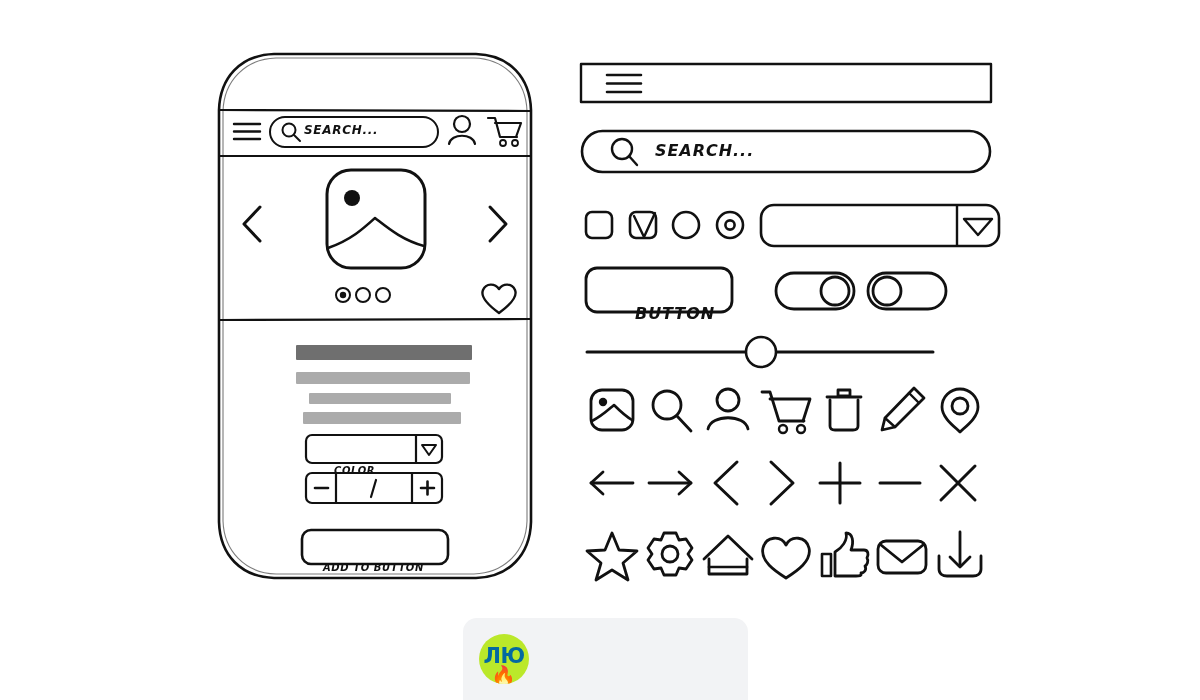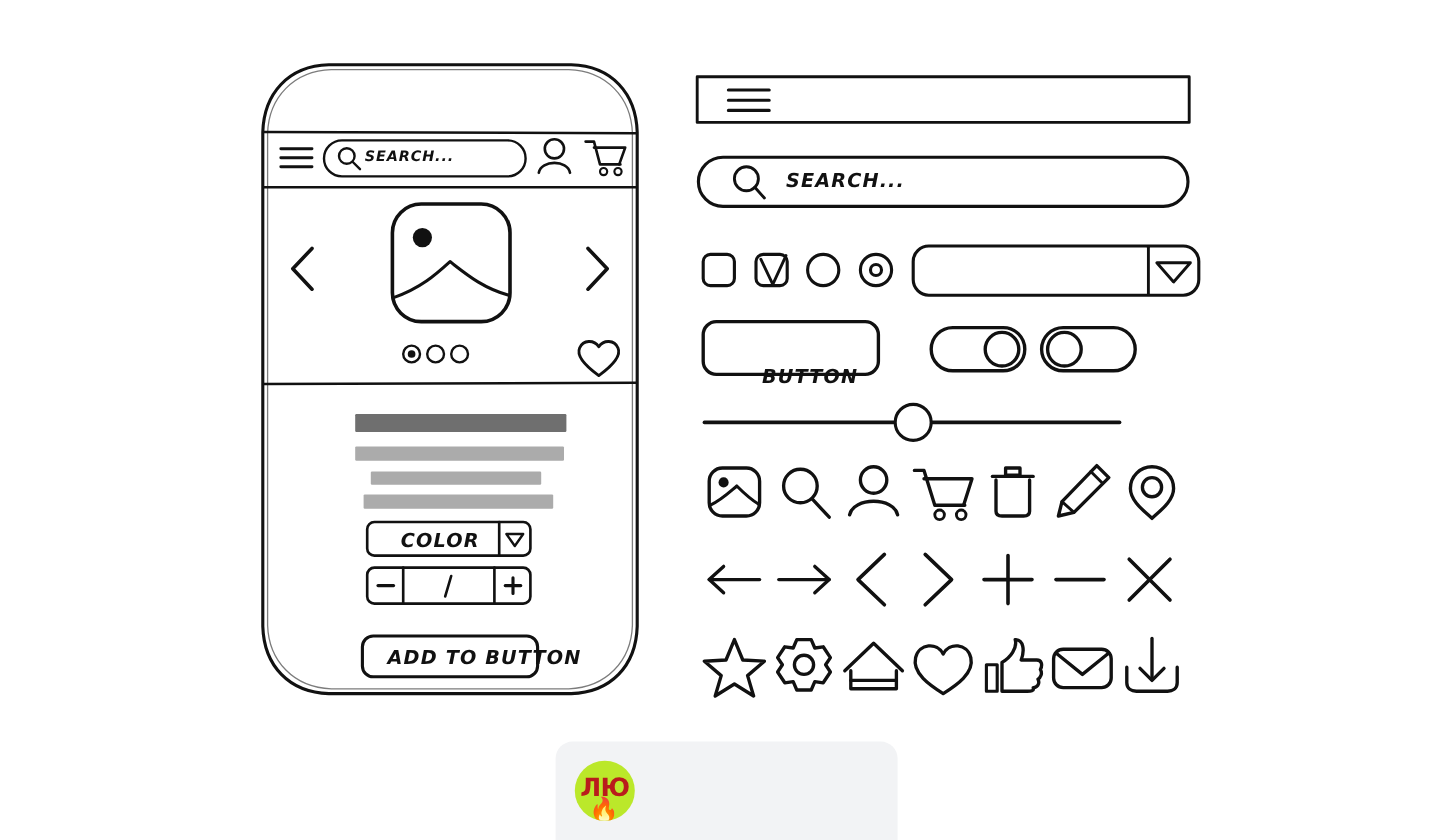--- a/index.html
+++ b/index.html
@@ -46,21 +46,21 @@
   
   .hand {
     font-family: "DejaVu Sans", sans-serif;
     font-style: italic;
     font-weight: 700;
     letter-spacing: 0.06em;
     color: #111;
     white-space: nowrap;
   }
   .hand-sm { font-size: 12px; }
-  .hand-md { font-size: 16px; }
+  .hand-md { font-size: 10px; margin-top: 24px; }
   .hand-lg { font-size: 16px; }
 
   
   .bar { position: absolute; border-radius: 1px; }
 
   
   #components-panel {
     position: absolute;
     left: 575px;
     top: 50px;
@@ -96,21 +96,21 @@
     flex: 0 0 auto;
     display: flex;
     align-items: center;
     justify-content: center;
     overflow: hidden;
   }
   #watermark-badge .avatar .mono {
     font-family: "DejaVu Sans", sans-serif;
     font-weight: 700;
     font-size: 21px;
-    color: #b91c1c;
+    color: #0369a1;
     line-height: 1;
     letter-spacing: -0.5px;
     position: relative;
     top: -3px;
   }
   #watermark-badge .avatar .flame {
     position: absolute;
     bottom: -2px;
     left: 50%;
     transform: translateX(-50%);

